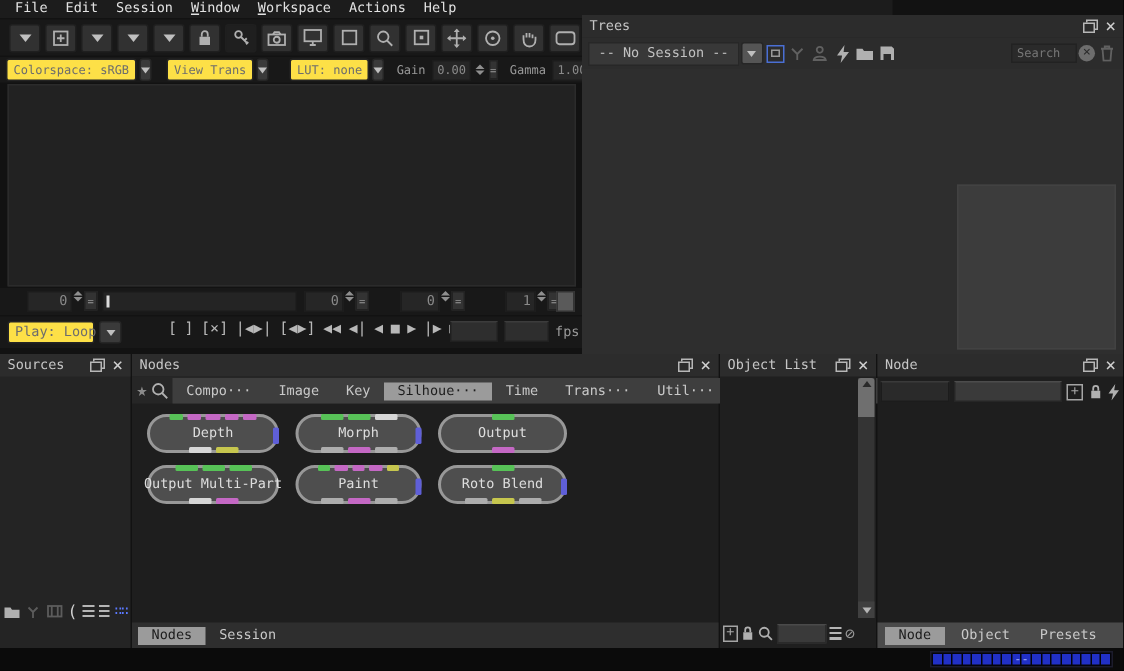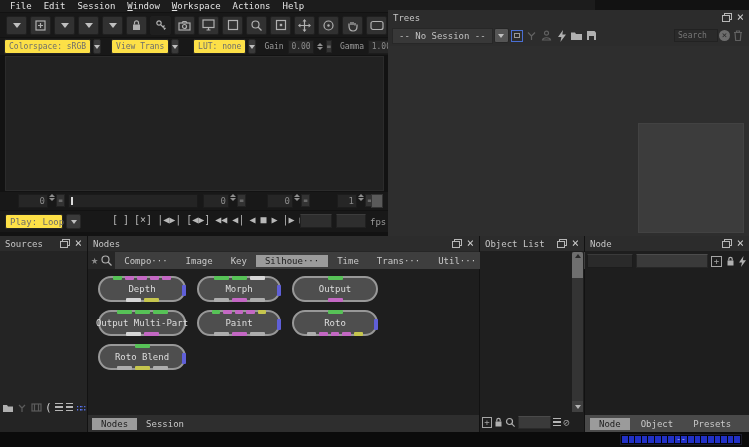--- a/index.html
+++ b/index.html
@@ -560,34 +560,20 @@
           </span>
           <span class="segright" style="background: rgb(95, 95, 216);"></span>
           <span>Paint</span>
         </div>
         <div class="node-pill">
           <span class="segrow top">
             <i style="background: rgb(87, 194, 87);"></i>
           </span>
           <span class="segrow bot">
             <i style="background: rgb(173, 173, 173);"></i>
-            <i style="background: rgb(196, 104, 196);"></i>
-            <i style="background: rgb(196, 104, 196);"></i>
-            <i style="background: rgb(196, 104, 196);"></i>
-            <i style="background: rgb(198, 198, 78);"></i>
-          </span>
-          <span class="segright" style="background: rgb(95, 95, 216);"></span>
-          <span>Roto</span>
-        </div>
-        <div class="node-pill">
-          <span class="segrow top">
-            <i style="background: rgb(87, 194, 87);"></i>
-          </span>
-          <span class="segrow bot">
-            <i style="background: rgb(173, 173, 173);"></i>
             <i style="background: rgb(198, 198, 78);"></i>
             <i style="background: rgb(173, 173, 173);"></i>
           </span>
           <span class="segright" style="background: rgb(95, 95, 216);"></span>
           <span>Roto Blend</span>
         </div>
       </div>
     <div id="nodes-bottomtabs">
         <span class="tab sel">Nodes</span>
         <span class="tab">Session</span>

